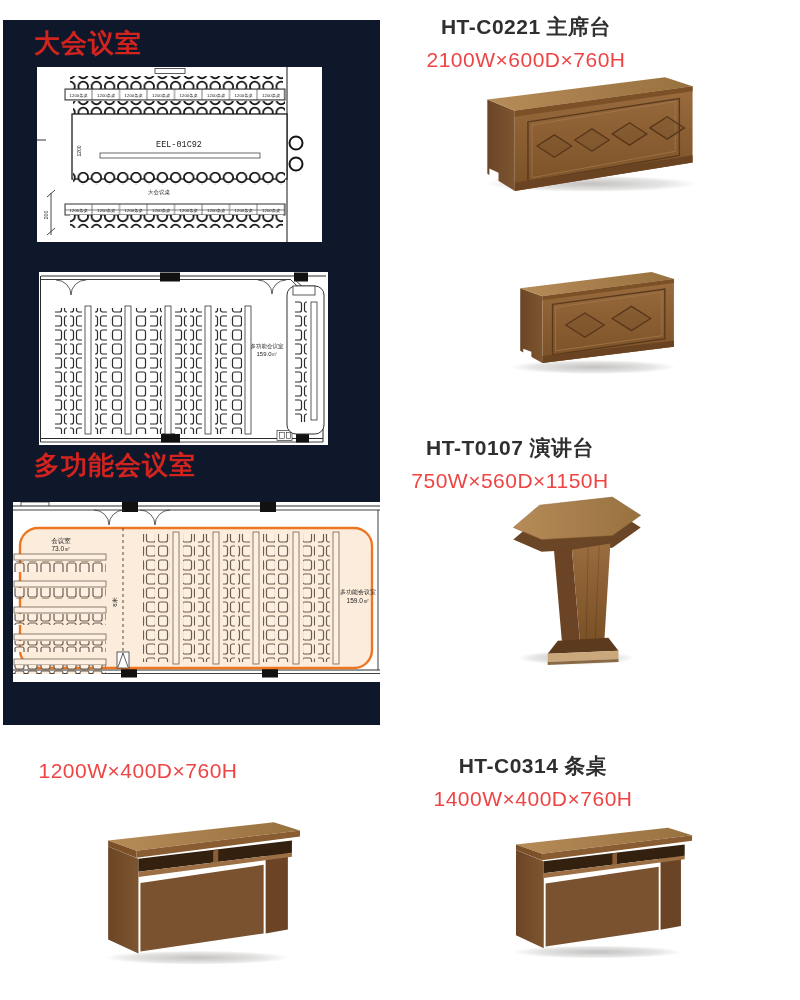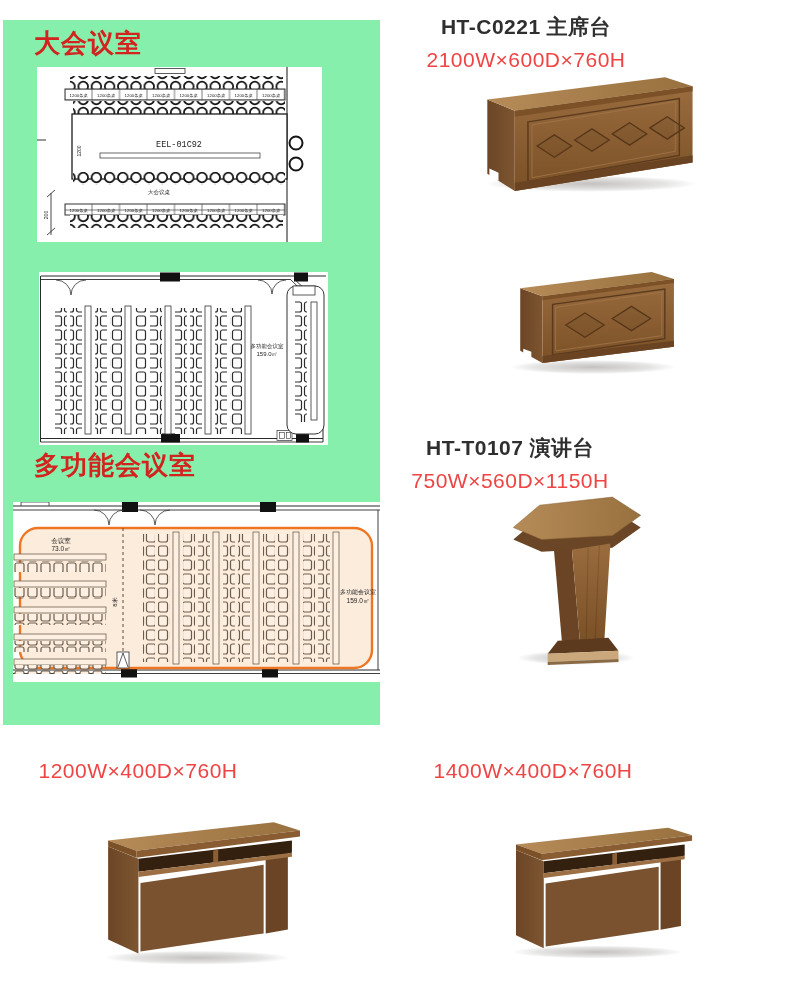--- a/index.html
+++ b/index.html
@@ -1,20 +1,20 @@
 <!DOCTYPE html>
 <html><head>
 <meta charset="utf-8">
 <style>
   html,body{margin:0;padding:0;}
   body{width:800px;height:1000px;position:relative;background:#ffffff;
        font-family:"Liberation Sans",sans-serif;overflow:hidden;}
   .abs{position:absolute;}
   
-  #plans-panel{left:3px;top:20px;width:377px;height:705px;background:#86efac;}
+  #plans-panel{left:3px;top:20px;width:377px;height:705px;background:#0f172a;}
   .room-title{position:absolute;left:31px;font-size:26px;font-weight:700;
               color:#d3231e;letter-spacing:1px;white-space:nowrap;}
   #room-title-1{top:6px;}
   #room-title-2{top:428px;}
   .plan{position:absolute;background:#ffffff;display:block;}
   #plan1{left:34px;top:47px;width:285px;height:175px;}
   #plan2{left:36px;top:252px;width:289px;height:173px;}
   #plan3{left:10px;top:482px;width:367px;height:180px;}
   
   .ptext{position:absolute;width:256px;text-align:center;}
@@ -302,17 +302,20 @@
 </svg>
 
 <div class="ptext" id="ptext4">
   <div class="pdims">1200W×400D×760H</div>
 </div>
 <svg class="photo" id="photo4" viewBox="0 0 205 156">
   <use href="#tableArt"></use>
 </svg>
 
 <div class="ptext" id="ptext5">
+  <div>
+    <span class="pcode">HT-C0314</span><span class="pname">条桌</span>
+  </div>
   <div class="pdims">1400W×400D×760H</div>
 </div>
 <svg class="photo" id="photo5" viewBox="0 0 205 156">
   <use href="#tableArt"></use>
 </svg>
 
 </body></html>

